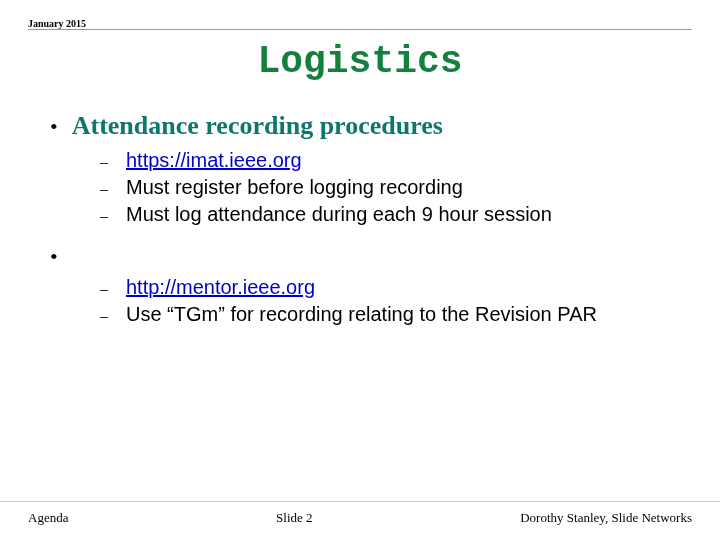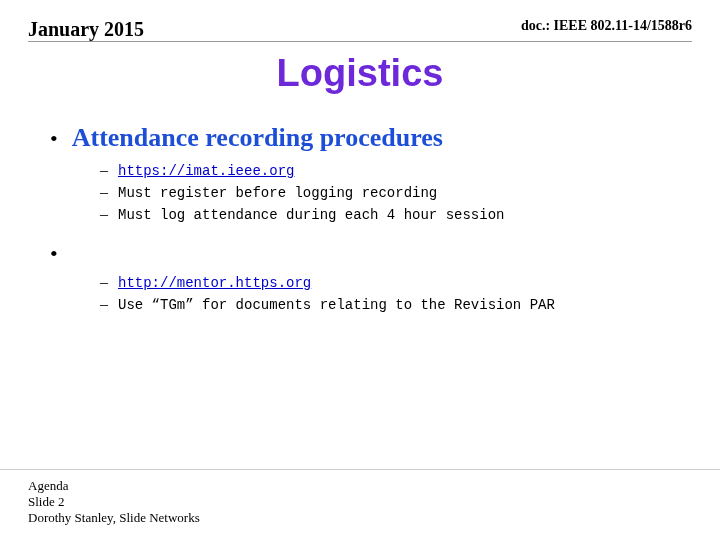--- a/index.html
+++ b/index.html
@@ -27,42 +27,42 @@
     }
 
     .header {
       display: flex;
       justify-content: space-between;
       align-items: flex-start;
       padding: 18px 28px 0 28px;
     }
 
     .header-left {
-      font-size: 20px;
+      font-size: 10px;
       font-weight: bold;
       color: #000;
     }
 
     .header-right {
       font-size: 14px;
       font-weight: bold;
       color: #000;
     }
 
     .title-section {
       text-align: center;
       margin-top: 10px;
       margin-bottom: 28px;
     }
 
     .title {
       font-size: 38px;
       font-weight: bold;
-      color: #6d28d9;
-      font-family: Liberation Sans, sans-serif;
+      color: #15803d;
+      font-family: Liberation Mono, monospace;
     }
 
     .content {
       padding: 0 50px;
     }
 
     .bullet-item {
       margin-bottom: 20px;
     }
 
@@ -75,21 +75,21 @@
     .bullet-dot {
       font-size: 22px;
       margin-right: 14px;
       line-height: 1;
       flex-shrink: 0;
     }
 
     .bullet-text {
       font-size: 26px;
       font-weight: bold;
-      color: #1d4ed8;
+      color: #0f766e;
       font-family: 'Times New Roman', Times, serif;
     }
 
     .sub-bullets {
       padding-left: 50px;
       margin-top: 4px;
     }
 
     .sub-bullet {
       display: flex;
@@ -98,41 +98,41 @@
     }
 
     .sub-dash {
       font-size: 16px;
       margin-right: 10px;
       flex-shrink: 0;
       color: #000;
     }
 
     .sub-text {
-      font-size: 14px;
-      color: #000;
-      font-family: Liberation Mono, monospace;
+      font-size: 20px;
+      color: #000;
+      font-family: Liberation Sans, sans-serif;
+      margin-left: 8px;
     }
 
     .sub-text a {
       color: #0000cc;
       text-decoration: underline;
     }
 
     .footer {
       position: absolute;
       bottom: 14px;
       left: 0;
       right: 0;
       display: flex;
       justify-content: space-between;
       padding: 0 28px;
       border-top: 1px solid #ccc;
       padding-top: 8px;
-      flex-direction: column;
     }
 
     .footer-item {
       font-size: 13px;
       color: #000;
       font-family: 'Times New Roman', Times, serif;
     }
 
     .divider-line {
       border: none;
@@ -140,21 +140,20 @@
       margin: 0 28px 0 28px;
     }
   </style>
 </head>
 <body>
 
 <div class="slide">
 
   <div class="header">
     <span class="header-left">January 2015</span>
-    <span class="header-right">doc.: IEEE 802.11-14/1588r6</span>
   </div>
 
   <hr class="divider-line">
 
   <div class="title-section">
     <span class="title">Logistics</span>
   </div>
 
   <div class="content">
 
@@ -169,39 +168,39 @@
           <span class="sub-text">
             <a href="#">https://imat.ieee.org</a>
           </span>
         </div>
         <div class="sub-bullet">
           <span class="sub-dash">–</span>
           <span class="sub-text">Must register before logging recording</span>
         </div>
         <div class="sub-bullet">
           <span class="sub-dash">–</span>
-          <span class="sub-text">Must log attendance during each 4 hour session</span>
+          <span class="sub-text">Must log attendance during each 9 hour session</span>
         </div>
       </div>
     </div>
 
     <div class="bullet-item">
       <div class="bullet-main">
         <span class="bullet-dot">•</span>
       </div>
       <div class="sub-bullets">
         <div class="sub-bullet">
           <span class="sub-dash">–</span>
           <span class="sub-text">
-            <a href="#">http://mentor.https.org</a>
+            <a href="#">http://mentor.ieee.org</a>
           </span>
         </div>
         <div class="sub-bullet">
           <span class="sub-dash">–</span>
-          <span class="sub-text">Use “TGm” for documents relating to the Revision PAR</span>
+          <span class="sub-text">Use “TGm” for recording relating to the Revision PAR</span>
         </div>
       </div>
     </div>
 
   </div>
 
   <div class="footer">
     <span class="footer-item">Agenda</span>
     <span class="footer-item">Slide 2</span>
     <span class="footer-item">Dorothy Stanley, Slide Networks</span>

